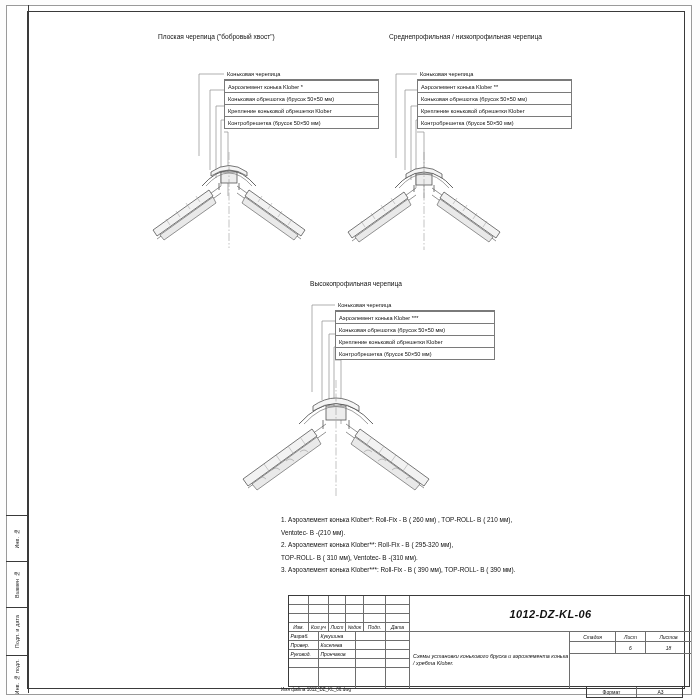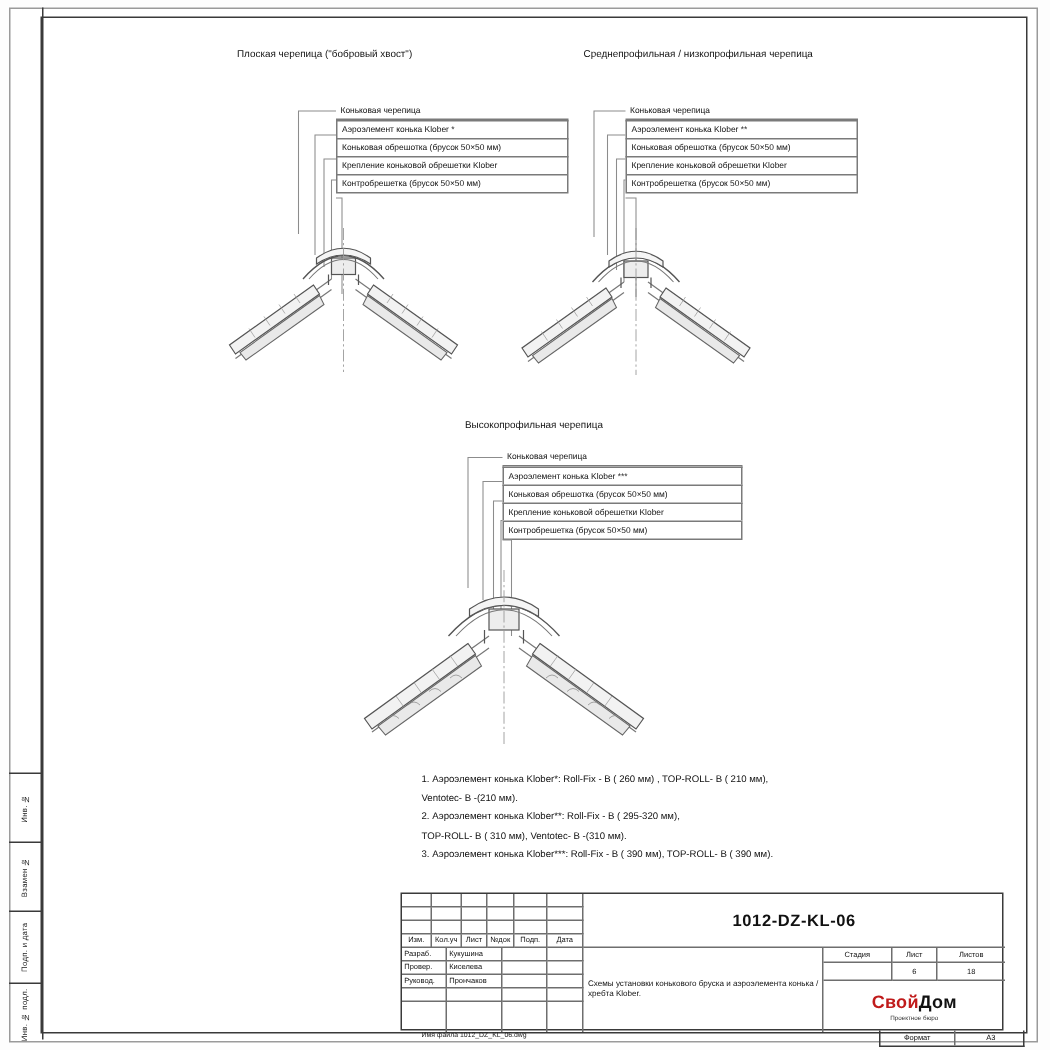--- a/index.html
+++ b/index.html
@@ -223,21 +223,21 @@
         <path d="M384 446 L379 453 M372 437 L367 444 M396 455 L391 462 M408 464 L403 471"></path>
       </g>
 
       <g stroke="#8a8a8a" stroke-width="0.5" fill="none">
         <path d="M258 479 q4 -4 8 0 M272 470 q4 -4 8 0 M286 461 q4 -4 8 0 M300 452 q4 -4 8 0"></path>
         <path d="M414 479 q-4 -4 -8 0 M400 470 q-4 -4 -8 0 M386 461 q-4 -4 -8 0 M372 452 q-4 -4 -8 0"></path>
       </g>
     </g>
   </svg>
 
-  <div class="tb" style="left:267px;top:595px;width:402px;height:92px;">
+  <div class="tb" style="left:288px;top:595px;width:402px;height:92px;font-style:italic;">
 
     <div class="c" style="left:0;top:0;width:20px;height:9px;"></div>
     <div class="c" style="left:20px;top:0;width:20px;height:9px;"></div>
     <div class="c" style="left:40px;top:0;width:17px;height:9px;"></div>
     <div class="c" style="left:57px;top:0;width:18px;height:9px;"></div>
     <div class="c" style="left:75px;top:0;width:22px;height:9px;"></div>
     <div class="c" style="left:97px;top:0;width:24px;height:9px;"></div>
 
     <div class="c" style="left:0;top:9px;width:20px;height:9px;"></div>
     <div class="c" style="left:20px;top:9px;width:20px;height:9px;"></div>
@@ -290,26 +290,20 @@
     <div class="c desc nb" style="left:121px;top:36px;width:160px;height:56px;">Схемы установки конькового бруска и аэроэлемента конька / хребта Klober.</div>
 
     <div class="c ctr" style="left:281px;top:36px;width:46px;height:10px;">Стадия</div>
     <div class="c ctr" style="left:327px;top:36px;width:30px;height:10px;">Лист</div>
     <div class="c ctr nr" style="left:357px;top:36px;width:45px;height:10px;">Листов</div>
 
     <div class="c ctr" style="left:281px;top:46px;width:46px;height:12px;"></div>
     <div class="c ctr" style="left:327px;top:46px;width:30px;height:12px;">6</div>
     <div class="c ctr nr" style="left:357px;top:46px;width:45px;height:12px;">18</div>
 
-    <div class="c nb nr" style="left:281px;top:58px;width:121px;height:34px;padding:0;">
-      <div class="logo" style="left:0;top:0;width:121px;height:34px;">
-        <div class="l1"><span class="red">Свой</span><span>Дом</span></div>
-        <div class="l2">Проектное бюро</div>
-      </div>
-    </div>
   </div>
 
   <div class="tb" style="left:586px;top:687px;width:97px;height:11px;border-top:none;">
     <div class="c ctr nb" style="left:0;top:0;width:50px;height:10px;">Формат</div>
     <div class="c ctr nb nr" style="left:50px;top:0;width:47px;height:10px;">А3</div>
   </div>
 
   <div class="footfile" style="left:281px;top:687px;">Имя файла 1012_DZ_KL_06.dwg</div>
 
 </div>

